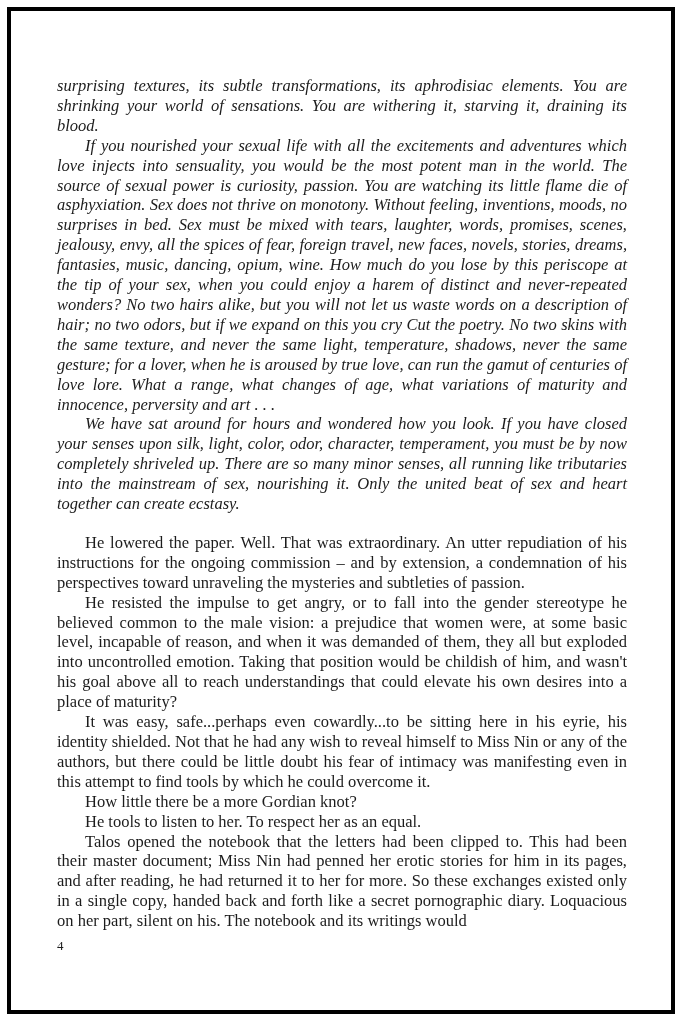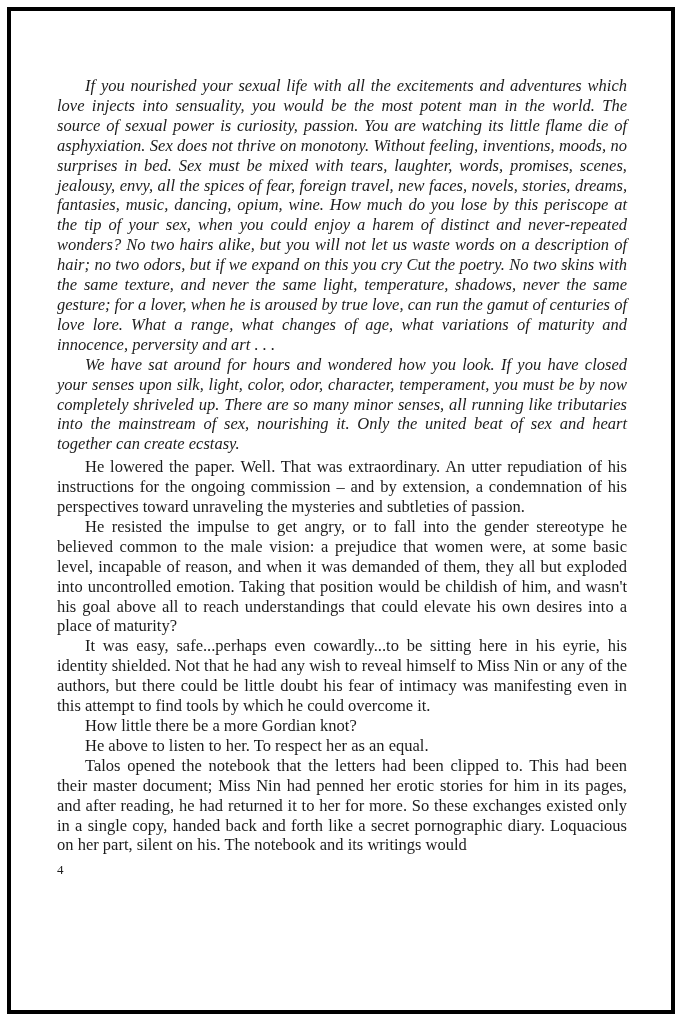--- a/index.html
+++ b/index.html
@@ -39,45 +39,46 @@
     text-align: justify;
     text-indent: 28px;
   }
   .quote-section p {
     font-style: italic;
   }
   .quote-section p.flush {
     text-indent: 0;
   }
   .body-section {
-    margin-top: 3px;
+    margin-top: 19px;
   }
   .page-number {
     margin-top: 7px;
     font-size: 13px;
     line-height: 15px;
     text-align: left;
   }
 </style>
 </head>
 <body>
 
 <div class="page-frame"></div>
 
 <div class="page-content">
 
   <div class="quote-section">
+    <p class="flush">surprising textures, its subtle transformations, its aphrodisiac elements. You are shrinking your world of sensations. You are withering it, starving it, draining its blood.</p>
     <p>If you nourished your sexual life with all the excitements and adventures which love injects into sensuality, you would be the most potent man in the world. The source of sexual power is curiosity, passion. You are watching its little flame die of asphyxiation. Sex does not thrive on monotony. Without feeling, inventions, moods, no surprises in bed. Sex must be mixed with tears, laughter, words, promises, scenes, jealousy, envy, all the spices of fear, foreign travel, new faces, novels, stories, dreams, fantasies, music, dancing, opium, wine. How much do you lose by this periscope at the tip of your sex, when you could enjoy a harem of distinct and never-repeated wonders? No two hairs alike, but you will not let us waste words on a description of hair; no two odors, but if we expand on this you cry Cut the poetry. No two skins with the same texture, and never the same light, temperature, shadows, never the same gesture; for a lover, when he is aroused by true love, can run the gamut of centuries of love lore. What a range, what changes of age, what variations of maturity and innocence, perversity and art . . .</p>
     <p>We have sat around for hours and wondered how you look. If you have closed your senses upon silk, light, color, odor, character, temperament, you must be by now completely shriveled up. There are so many minor senses, all running like tributaries into the mainstream of sex, nourishing it. Only the united beat of sex and heart together can create ecstasy.</p>
   </div>
 
   <div class="body-section">
     <p>He lowered the paper. Well. That was extraordinary. An utter repudiation of his instructions for the ongoing commission – and by extension, a condemnation of his perspectives toward unraveling the mysteries and subtleties of passion.</p>
     <p>He resisted the impulse to get angry, or to fall into the gender stereotype he believed common to the male vision: a prejudice that women were, at some basic level, incapable of reason, and when it was demanded of them, they all but exploded into uncontrolled emotion. Taking that position would be childish of him, and wasn't his goal above all to reach understandings that could elevate his own desires into a place of maturity?</p>
     <p>It was easy, safe...perhaps even cowardly...to be sitting here in his eyrie, his identity shielded. Not that he had any wish to reveal himself to Miss Nin or any of the authors, but there could be little doubt his fear of intimacy was manifesting even in this attempt to find tools by which he could overcome it.</p>
     <p>How little there be a more Gordian knot?</p>
-    <p>He above to listen to her. To respect her as an equal.</p>
+    <p>He tools to listen to her. To respect her as an equal.</p>
     <p>Talos opened the notebook that the letters had been clipped to. This had been their master document; Miss Nin had penned her erotic stories for him in its pages, and after reading, he had returned it to her for more. So these exchanges existed only in a single copy, handed back and forth like a secret pornographic diary. Loquacious on her part, silent on his. The notebook and its writings would</p>
   </div>
 
   <div class="page-number">4</div>
 
 </div>
 
 </body></html>

